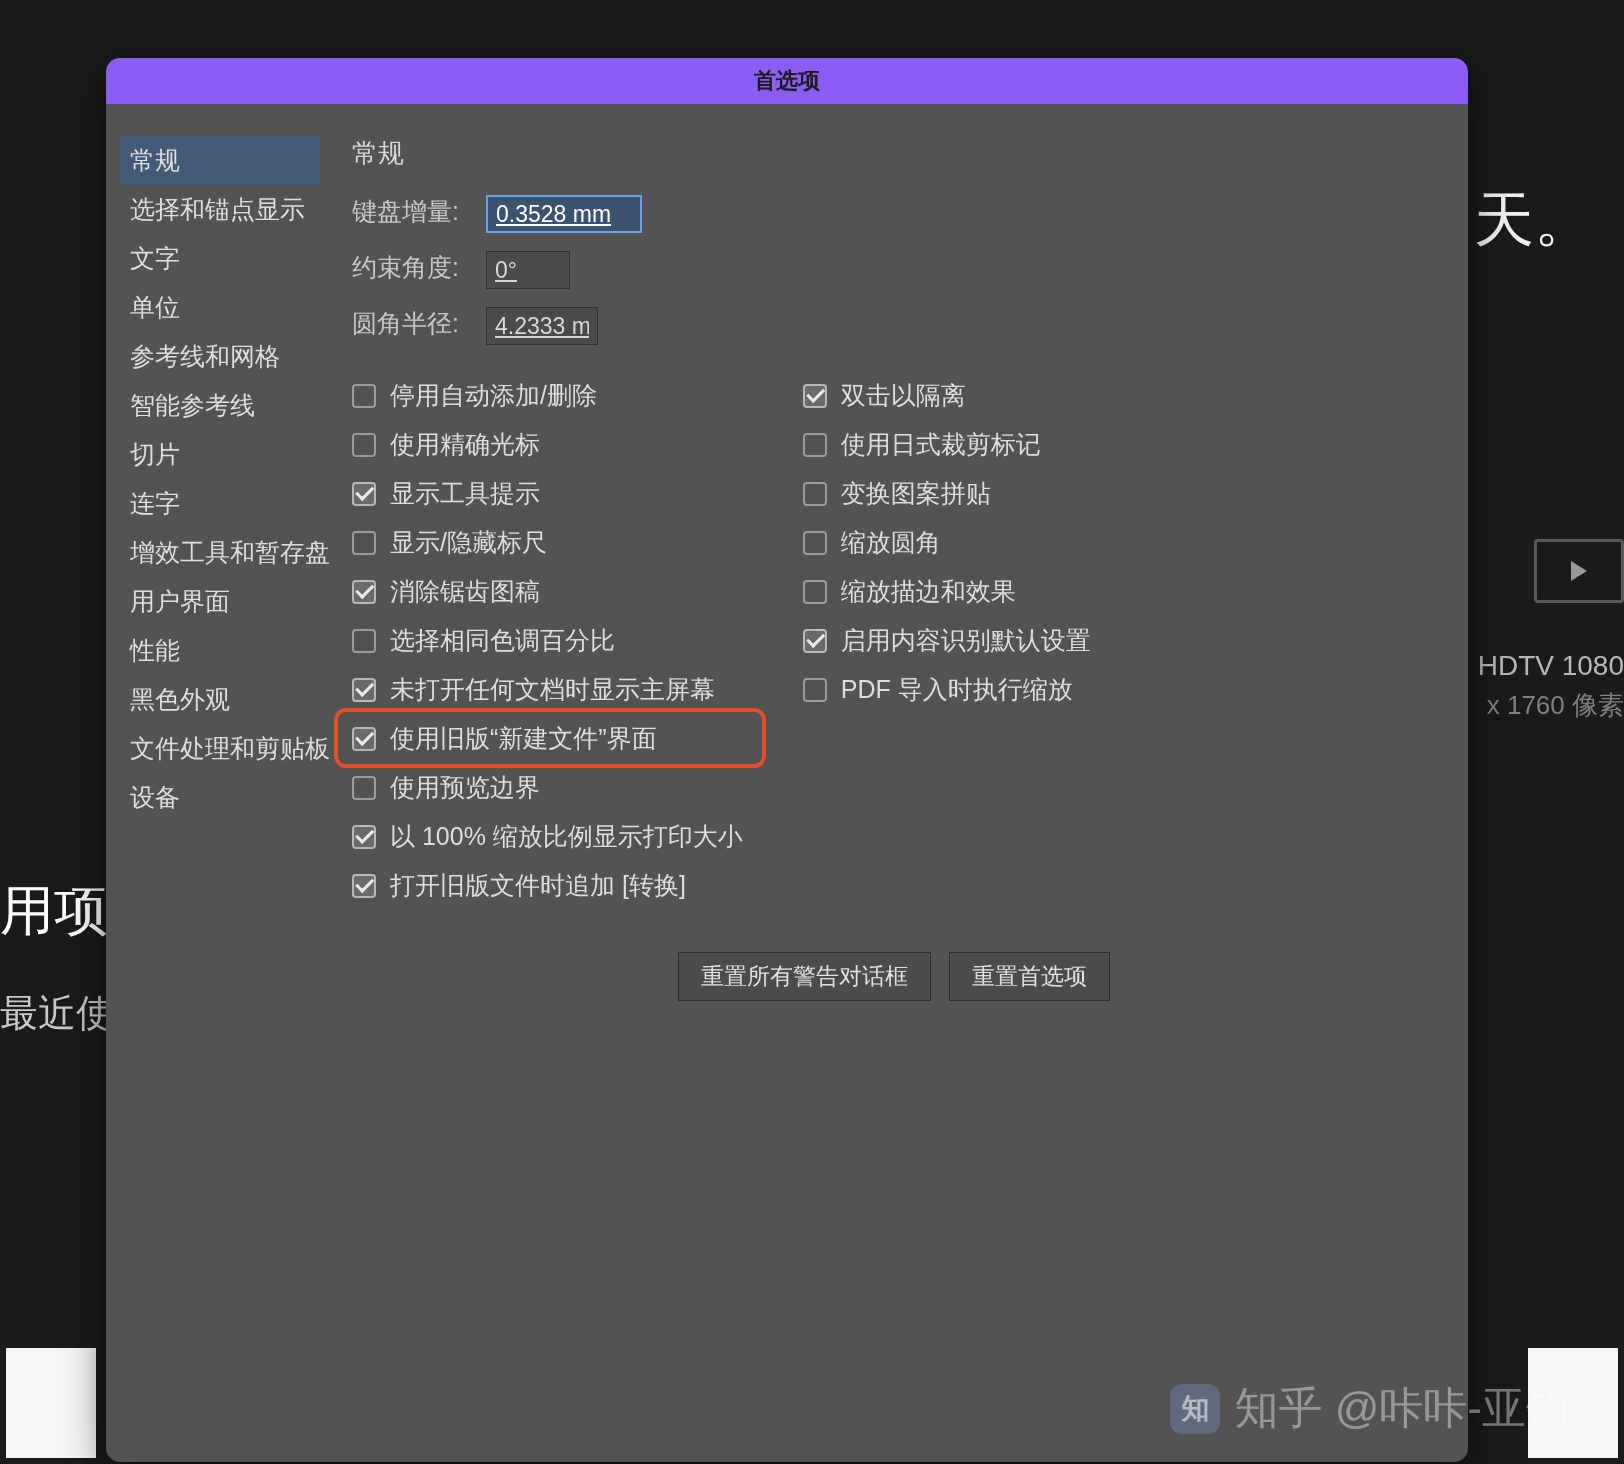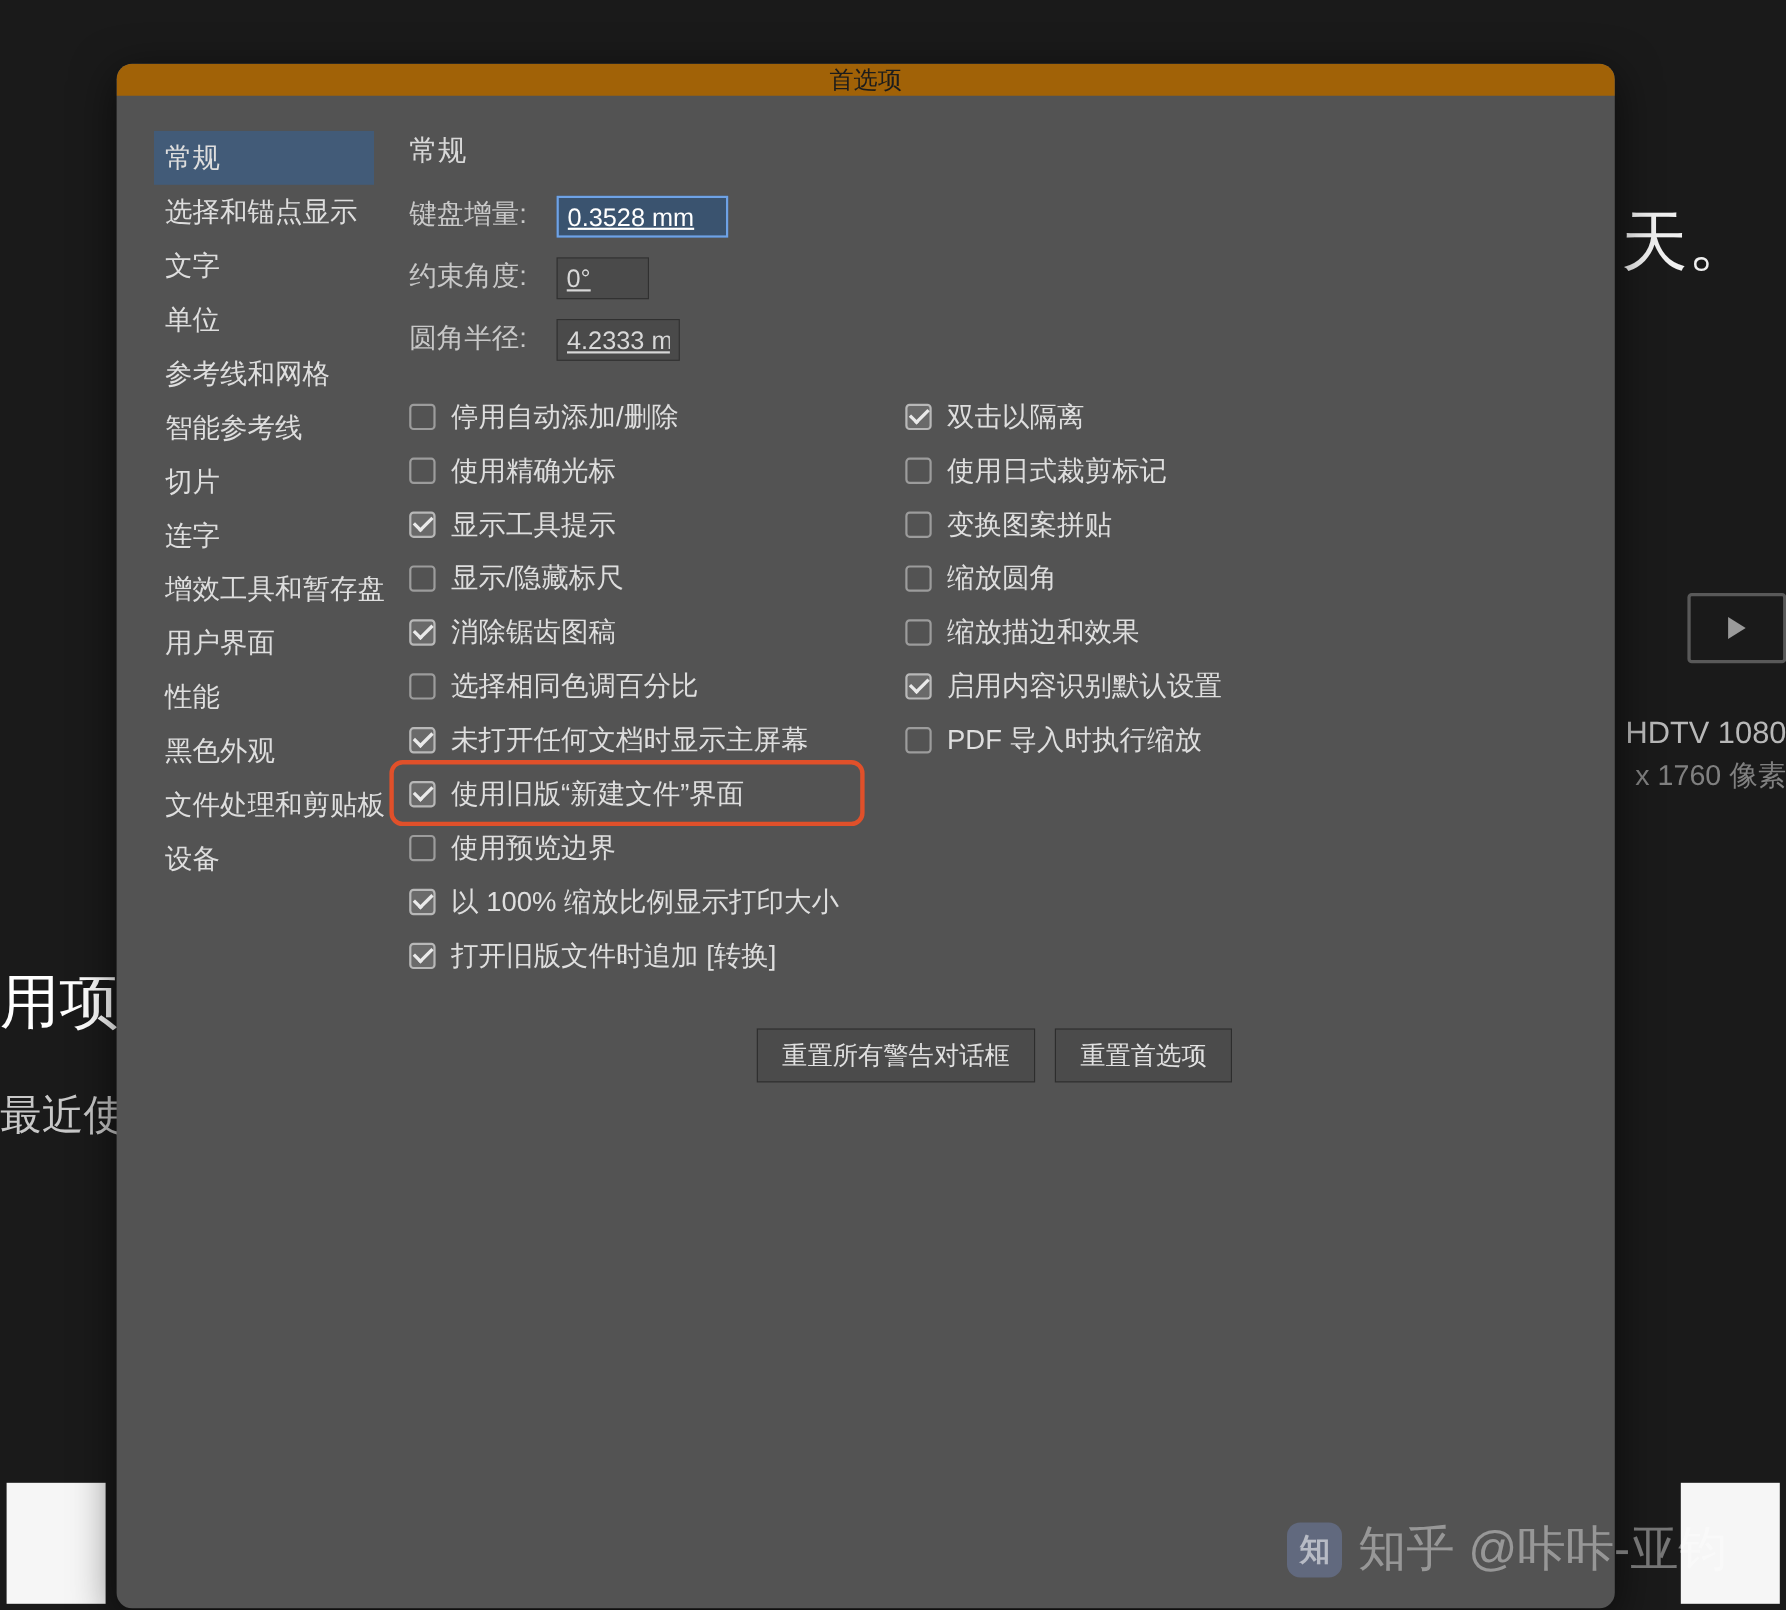--- a/index.html
+++ b/index.html
@@ -37,28 +37,28 @@
     position: absolute;
     left: 106px; top: 58px;
     width: 1362px; height: 1404px;
     background: #535353;
     border-radius: 14px;
     display: flex; flex-direction: column;
     box-shadow: 0 10px 40px rgba(0,0,0,.6);
     overflow:hidden;
   }
   .titlebar {
-    height: 29px;
-    background: #a16207;
+    height: 46px;
+    background: #8b5cf6;
     color:#1c1c1c;
     display:flex; align-items:center; justify-content:center;
-    font-size: 22px; font-weight:400;
+    font-size: 22px; font-weight:700;
     border-top-left-radius:14px; border-top-right-radius:14px;
   }
-  .body { flex:1; display:flex; padding: 32px 32px 0 34px; gap:24px; }
+  .body { flex:1; display:flex; padding: 32px 32px 0 14px; gap:24px; }
   .sidebar { width: 200px; display:flex; flex-direction:column; }
   .side-item {
     padding: 8px 10px;
     font-size: 25px;
     color:#dedede;
     cursor:pointer;
     white-space:nowrap;
   }
   .side-item.selected { background:#425b78; }
   .content { flex:1; padding-left:8px; }

